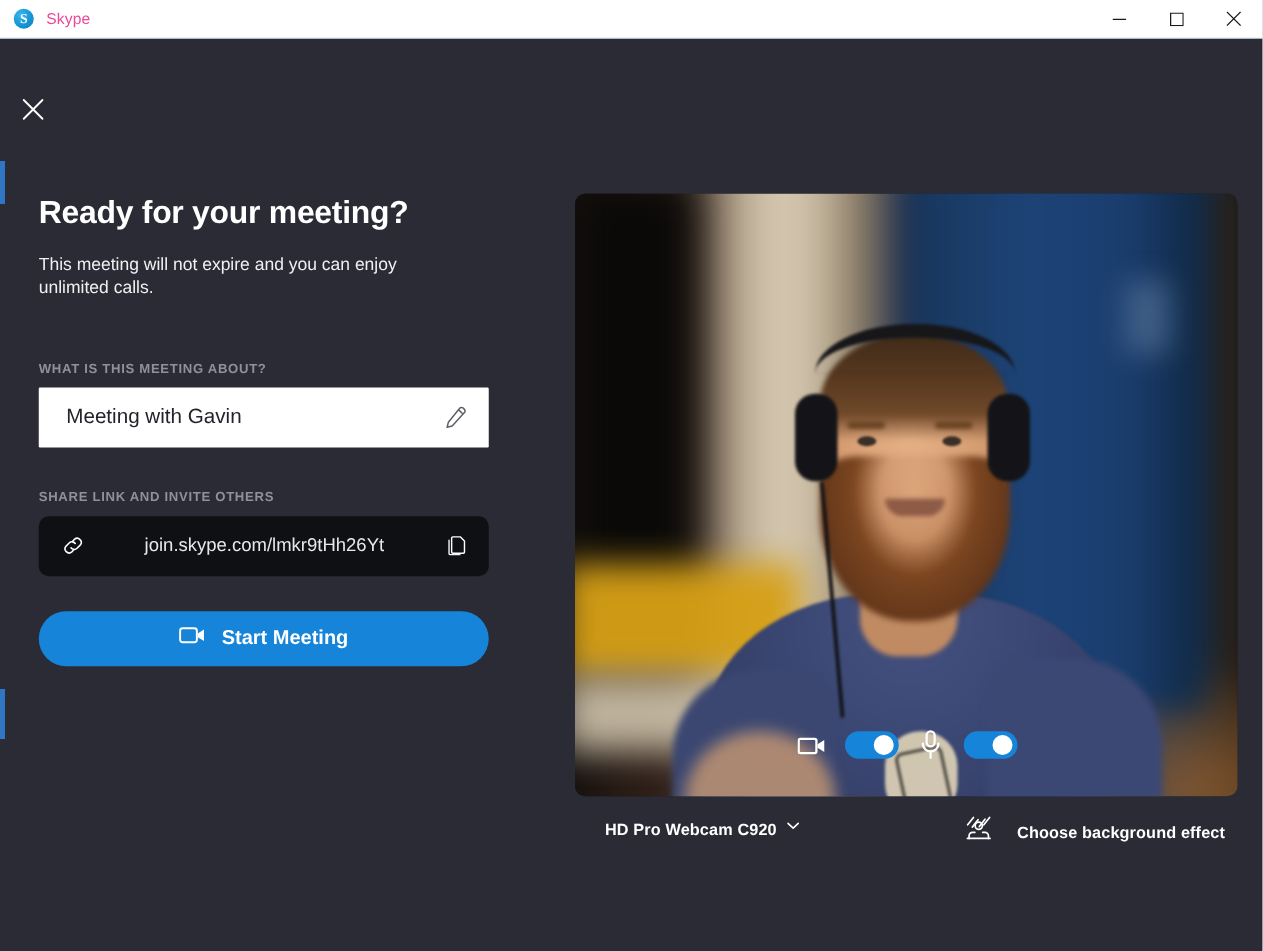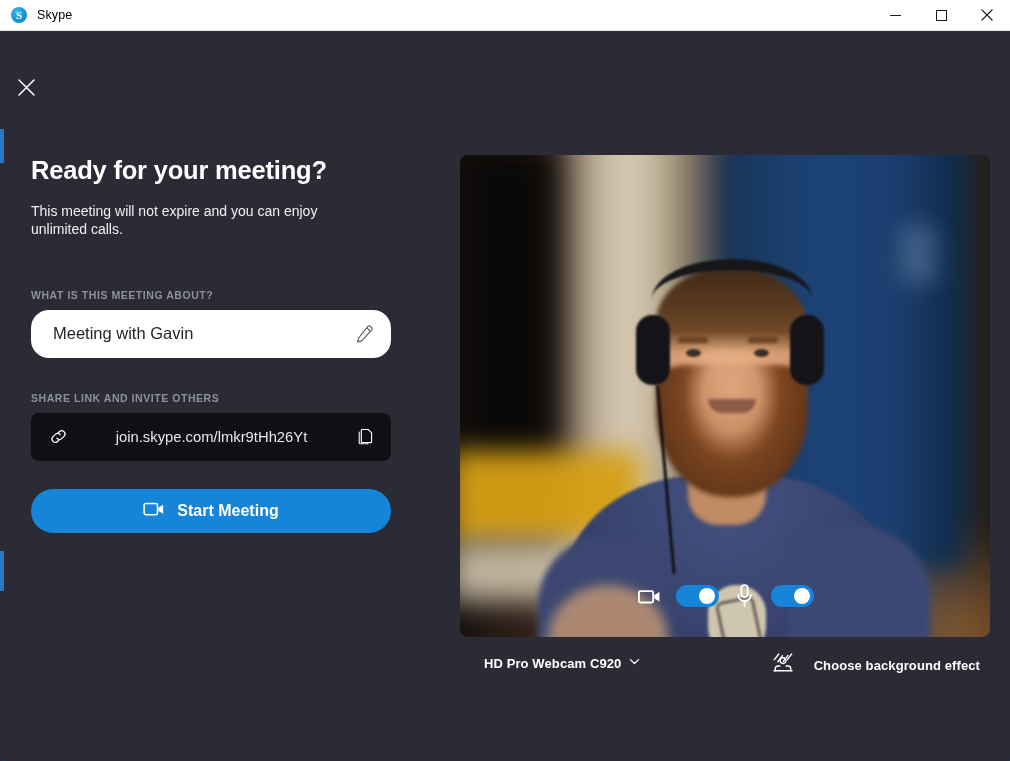--- a/index.html
+++ b/index.html
@@ -46,21 +46,21 @@
     justify-content: center;
     color: #ffffff;
     font-size: 11px;
     font-weight: bold;
     font-family: "Liberation Serif", serif;
     line-height: 1;
   }
   .tb-title {
     margin-left: 10px;
     font-size: 12.5px;
-    color: #000000;
+    color: #ec4899;
     letter-spacing: 0.1px;
   }
   .tb-spacer { flex: 1; }
   .tb-btn {
     width: 46px;
     height: 30px;
     display: flex;
     align-items: center;
     justify-content: center;
     cursor: default;
@@ -144,21 +144,21 @@
     text-transform: uppercase;
     margin-top: 50px;
   }
   .field-label.second { margin-top: 34px; }
 
   .text-input {
     margin-top: 9px;
     width: 360px;
     height: 48px;
     background: #ffffff;
-    border-radius: 18px;
+    border-radius: 1px;
     display: flex;
     align-items: center;
     box-sizing: border-box;
     padding: 0 14px 0 22px;
     cursor: text;
   }
   .text-input .value {
     flex: 1;
     font-size: 16.5px;
     color: #23242b;

